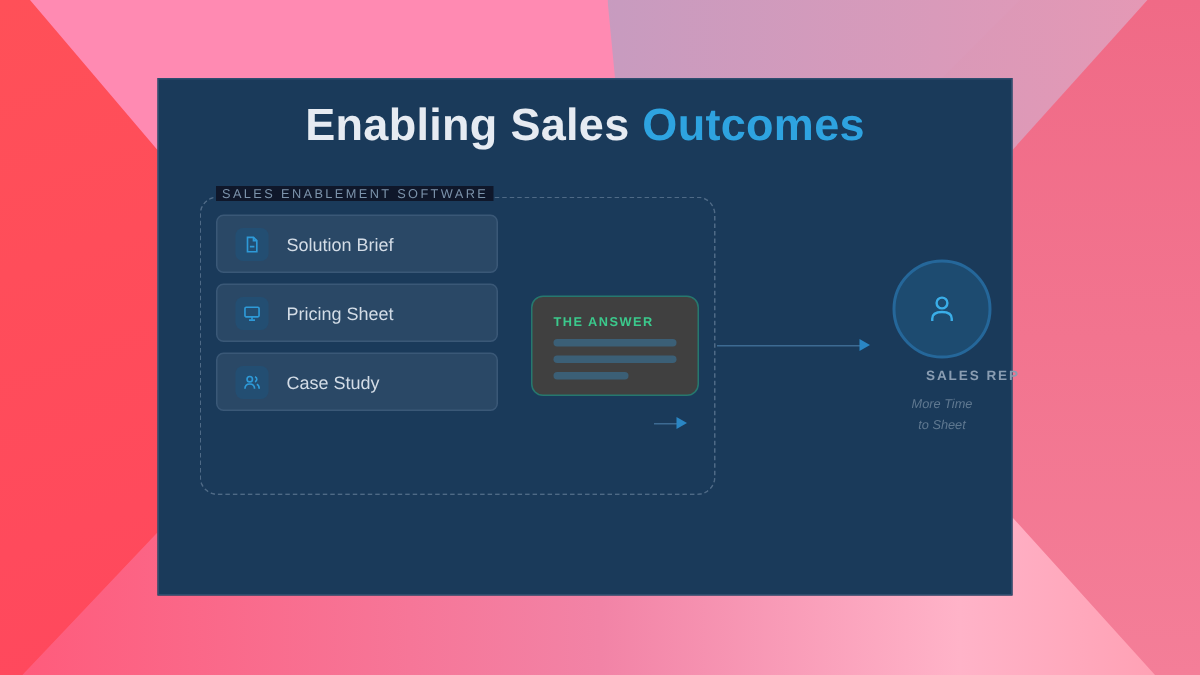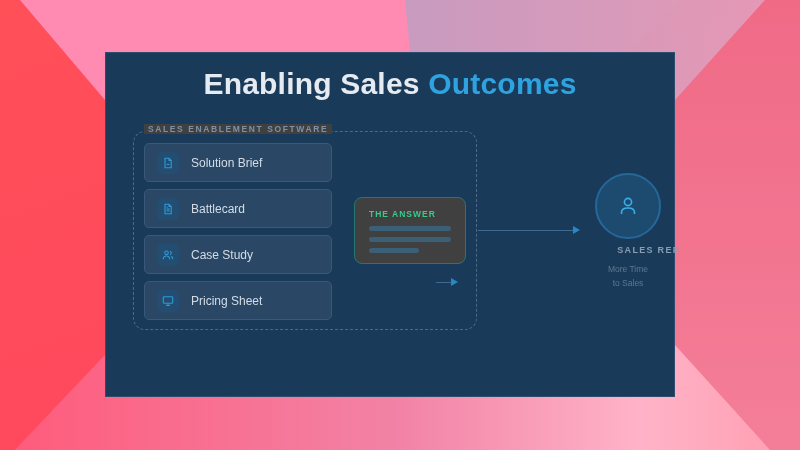--- a/index.html
+++ b/index.html
@@ -49,22 +49,22 @@
   }
   .title .t1 { color: #e6ebf2; margin-top: 42px; }
   .title .t2 { color: #2ea3e0; text-align: center; }
 
   .group {
     position: absolute; left: 27px; top: 78px; width: 344px; height: 199px;
     border: 1.5px dashed #4f6a86; border-radius: 12px;
   }
   .group-label {
     position: absolute; left: 10px; top: -8px; padding: 0 4px;
-    background: #404040; color: #7b92aa;
-    font-size: 8.5px; font-weight: bold; letter-spacing: 1.6px;
+    background: #0f172a; color: #7b92aa;
+    font-size: 8.5px; font-weight: normal; letter-spacing: 1.6px;
   }
   .doc-list { position: absolute; left: 10px; top: 11px; width: 188px; }
   .doc-item {
     height: 39px; margin-bottom: 7px;
     background: #2a4866; border: 1px solid #3a5877; border-radius: 5px;
     display: flex; align-items: center; padding-left: 12px;
   }
   .doc-icon {
     width: 22px; height: 22px; border-radius: 5px; background: #234e72;
     display: flex; align-items: center; justify-content: center; margin-right: 12px;
@@ -106,21 +106,21 @@
     border-radius: 50%; background: #1d4b70; border: 2px solid #25679a;
     display: flex; align-items: center; justify-content: center;
   }
   .rep-circle svg { width: 22px; height: 22px; }
   .rep-label {
     position: absolute; left: 470px; width: 104px; top: 192px; text-align: right;
     color: #8a9db2; font-size: 9px; font-weight: bold; letter-spacing: 1.3px;
   }
   .rep-sub {
     position: absolute; left: 470px; width: 104px; top: 210px; text-align: center;
-    color: #5f7890; font-size: 8.5px; line-height: 13.5px;
+    color: #5f7890; font-size: 8.5px; font-style: italic; line-height: 13.5px;
   }
 
   .burden {
     position: absolute; left: 199px; top: 298px; width: 146px; height: 26px;
     border: 1.5px solid #8a6a4a; border-radius: 13px; background: #334559;
     display: flex; align-items: center; justify-content: center;
     color: #e8a23a; font-size: 8.5px; font-weight: bold; letter-spacing: 1px;
   }
 </style>
 </head>
@@ -149,50 +149,38 @@
             <path d="M3 1.2h4l2.2 2.2v7.4H3z"></path>
               <path d="M7 1.2v2.2h2.2"></path>
               <path d="M4.6 7.4h3"></path>
           </svg>
         </span>
         <span class="doc-label">Solution Brief</span>
       </div>
       <div class="doc-item">
         <span class="doc-icon">
           <svg viewBox="0 0 12 12" fill="none" stroke="#2e9ad8" stroke-width="1.1">
-            <path d="M3 1.2h4l2.2 2.2v7.4H3z"></path>
-              <path d="M7 1.2v2.2h2.2"></path>
-              <path d="M4.6 6h3"></path>
-              <path d="M4.6 7.8h3"></path>
-              <path d="M4.6 4.4h1"></path>
+            <rect x="1.3" y="1.8" width="9.4" height="6.4" rx="0.8"></rect>
+              <path d="M6 8.2v2"></path>
+              <path d="M4 10.4h4"></path>
           </svg>
         </span>
-        <span class="doc-label">Battlecard</span>
+        <span class="doc-label">Pricing Sheet</span>
       </div>
       <div class="doc-item">
         <span class="doc-icon">
           <svg viewBox="0 0 12 12" fill="none" stroke="#2e9ad8" stroke-width="1.1">
             <circle cx="4.5" cy="3.8" r="1.8"></circle>
               <path d="M1.3 10.2c0-2 1.4-3.2 3.2-3.2s3.2 1.2 3.2 3.2"></path>
             <path d="M8 2.2a1.8 1.8 0 0 1 0 3.4"></path>
               <path d="M9.2 7.2c1 .4 1.6 1.6 1.6 3"></path>
           </svg>
         </span>
         <span class="doc-label">Case Study</span>
       </div>
-      <div class="doc-item">
-        <span class="doc-icon">
-          <svg viewBox="0 0 12 12" fill="none" stroke="#2e9ad8" stroke-width="1.1">
-            <rect x="1.3" y="1.8" width="9.4" height="6.4" rx="0.8"></rect>
-              <path d="M6 8.2v2"></path>
-              <path d="M4 10.4h4"></path>
-          </svg>
-        </span>
-        <span class="doc-label">Pricing Sheet</span>
-      </div>
     </div>
   </div>
 
   <div class="arrow1"></div>
 
   <div class="answer">
     <span class="answer-title">THE ANSWER</span>
     <div class="answer-line l1"></div>
     <div class="answer-line l2"></div>
     <div class="answer-line l3"></div>
@@ -202,16 +190,16 @@
 
   <div class="rep-circle">
     <svg viewBox="0 0 22 22" fill="none" stroke="#3aaee8" stroke-width="1.6">
       <circle cx="11" cy="7" r="3.6"></circle>
         <path d="M4.5 19v-1.5c0-2.8 2.2-4.5 6.5-4.5s6.5 1.7 6.5 4.5V19"></path>
     </svg>
   </div>
   <div class="rep-label">SALES REP</div>
   <div class="rep-sub">
     <div>More Time</div>
-    <div>to Sales</div>
+    <div>to Sheet</div>
   </div>
 
 </div>
 
 </body></html>

